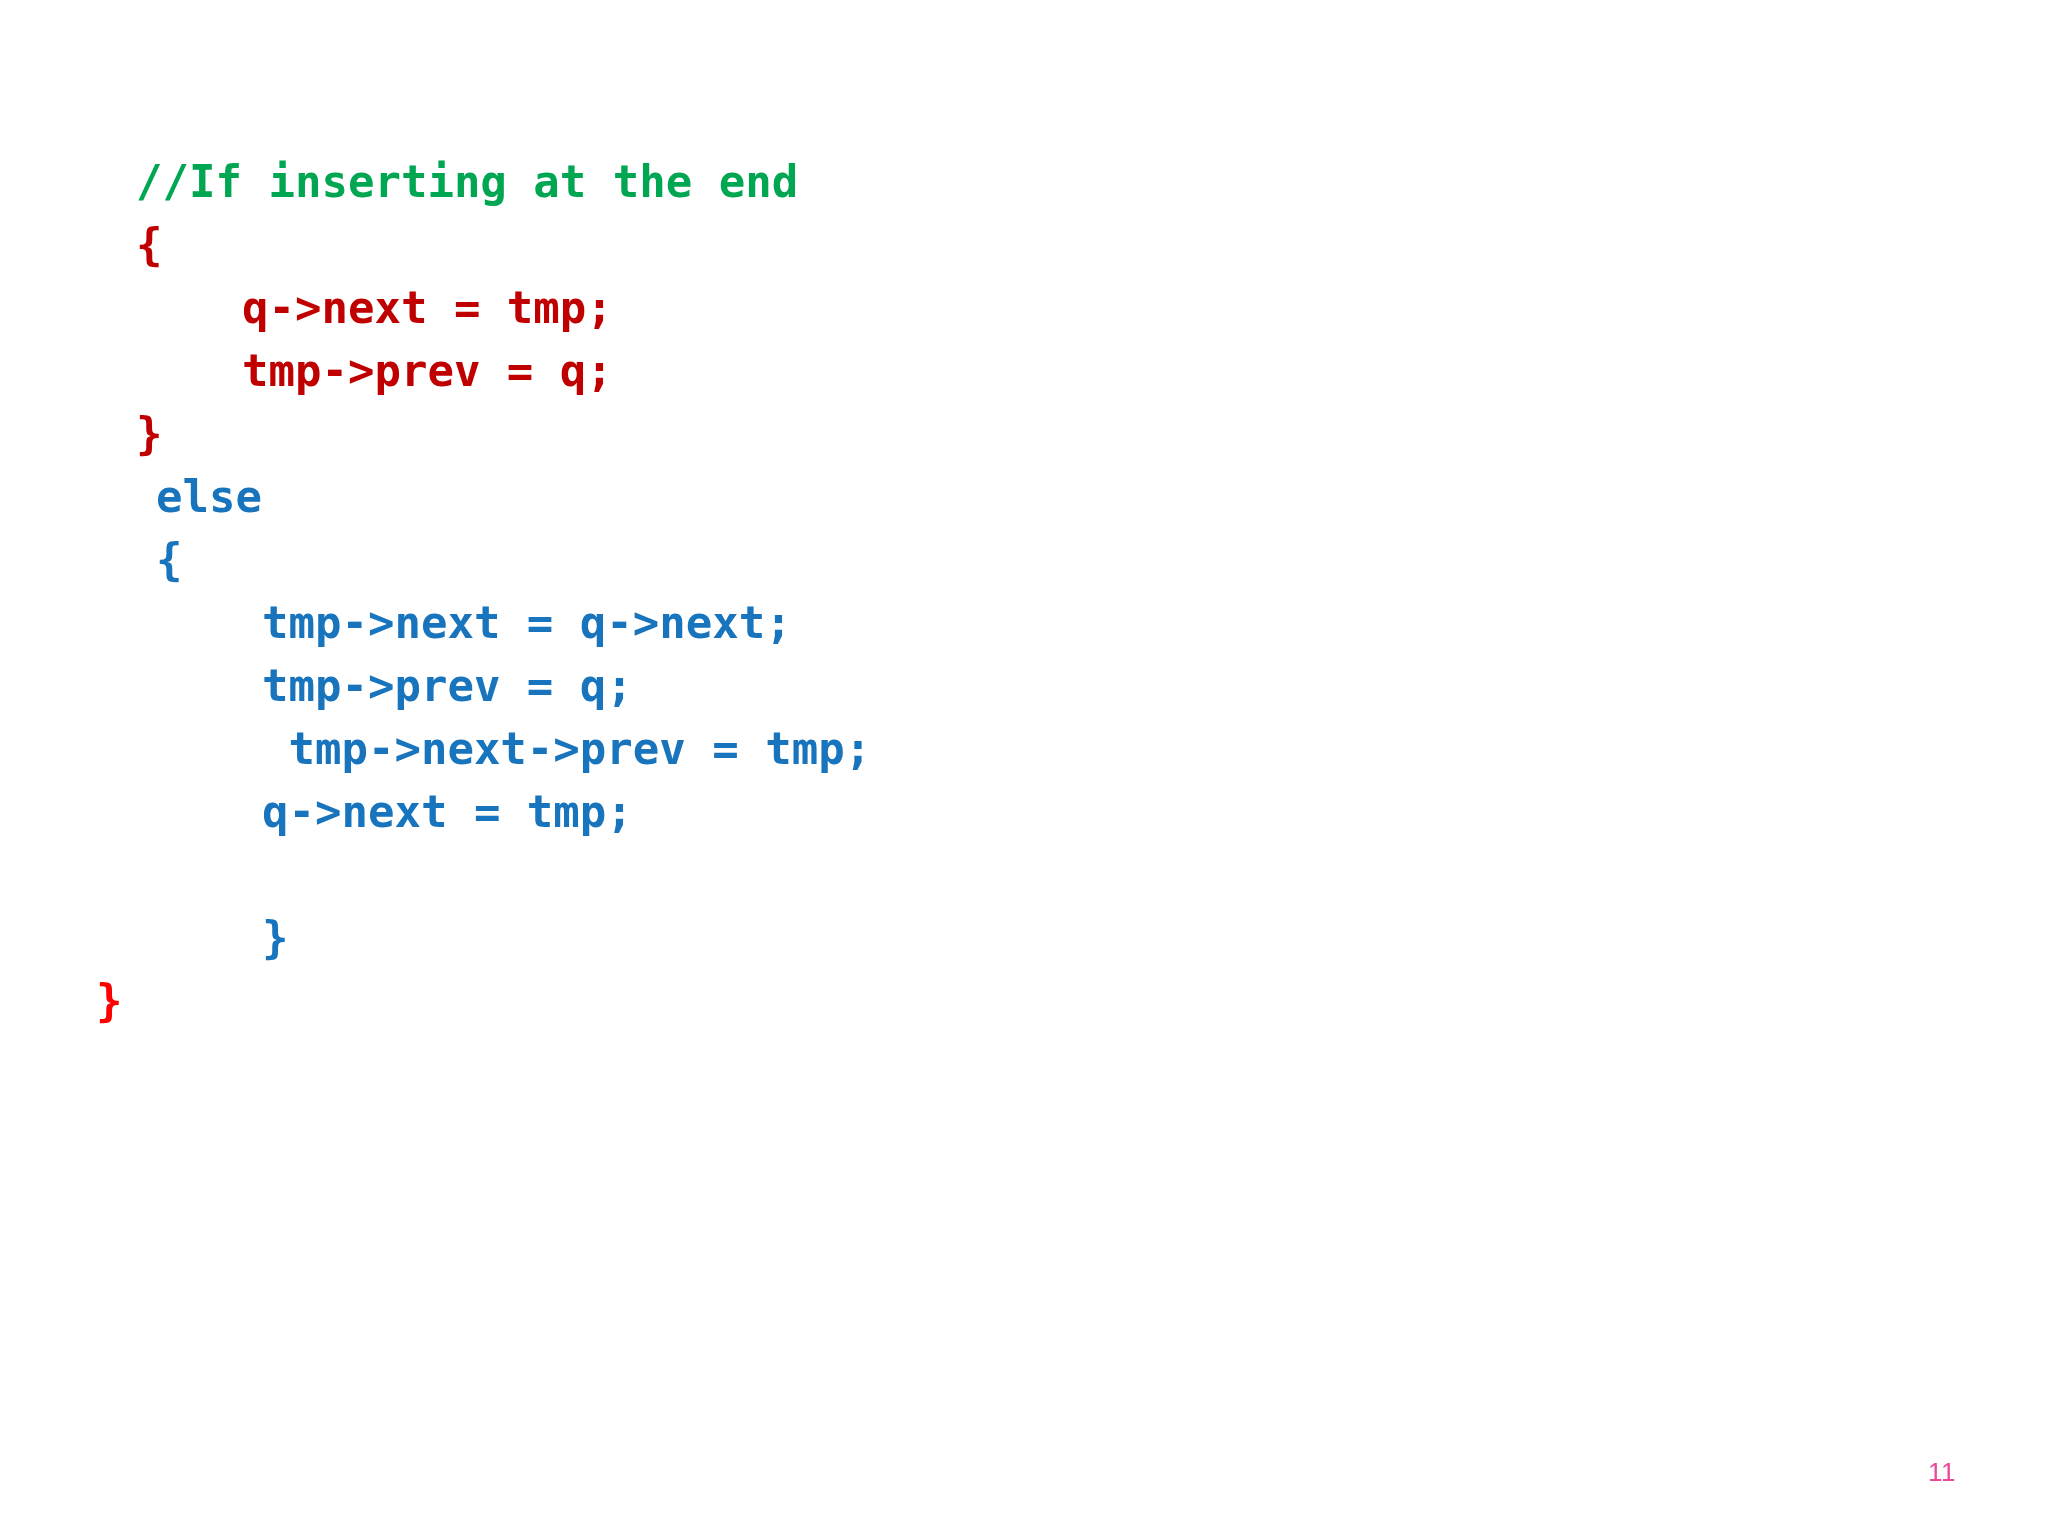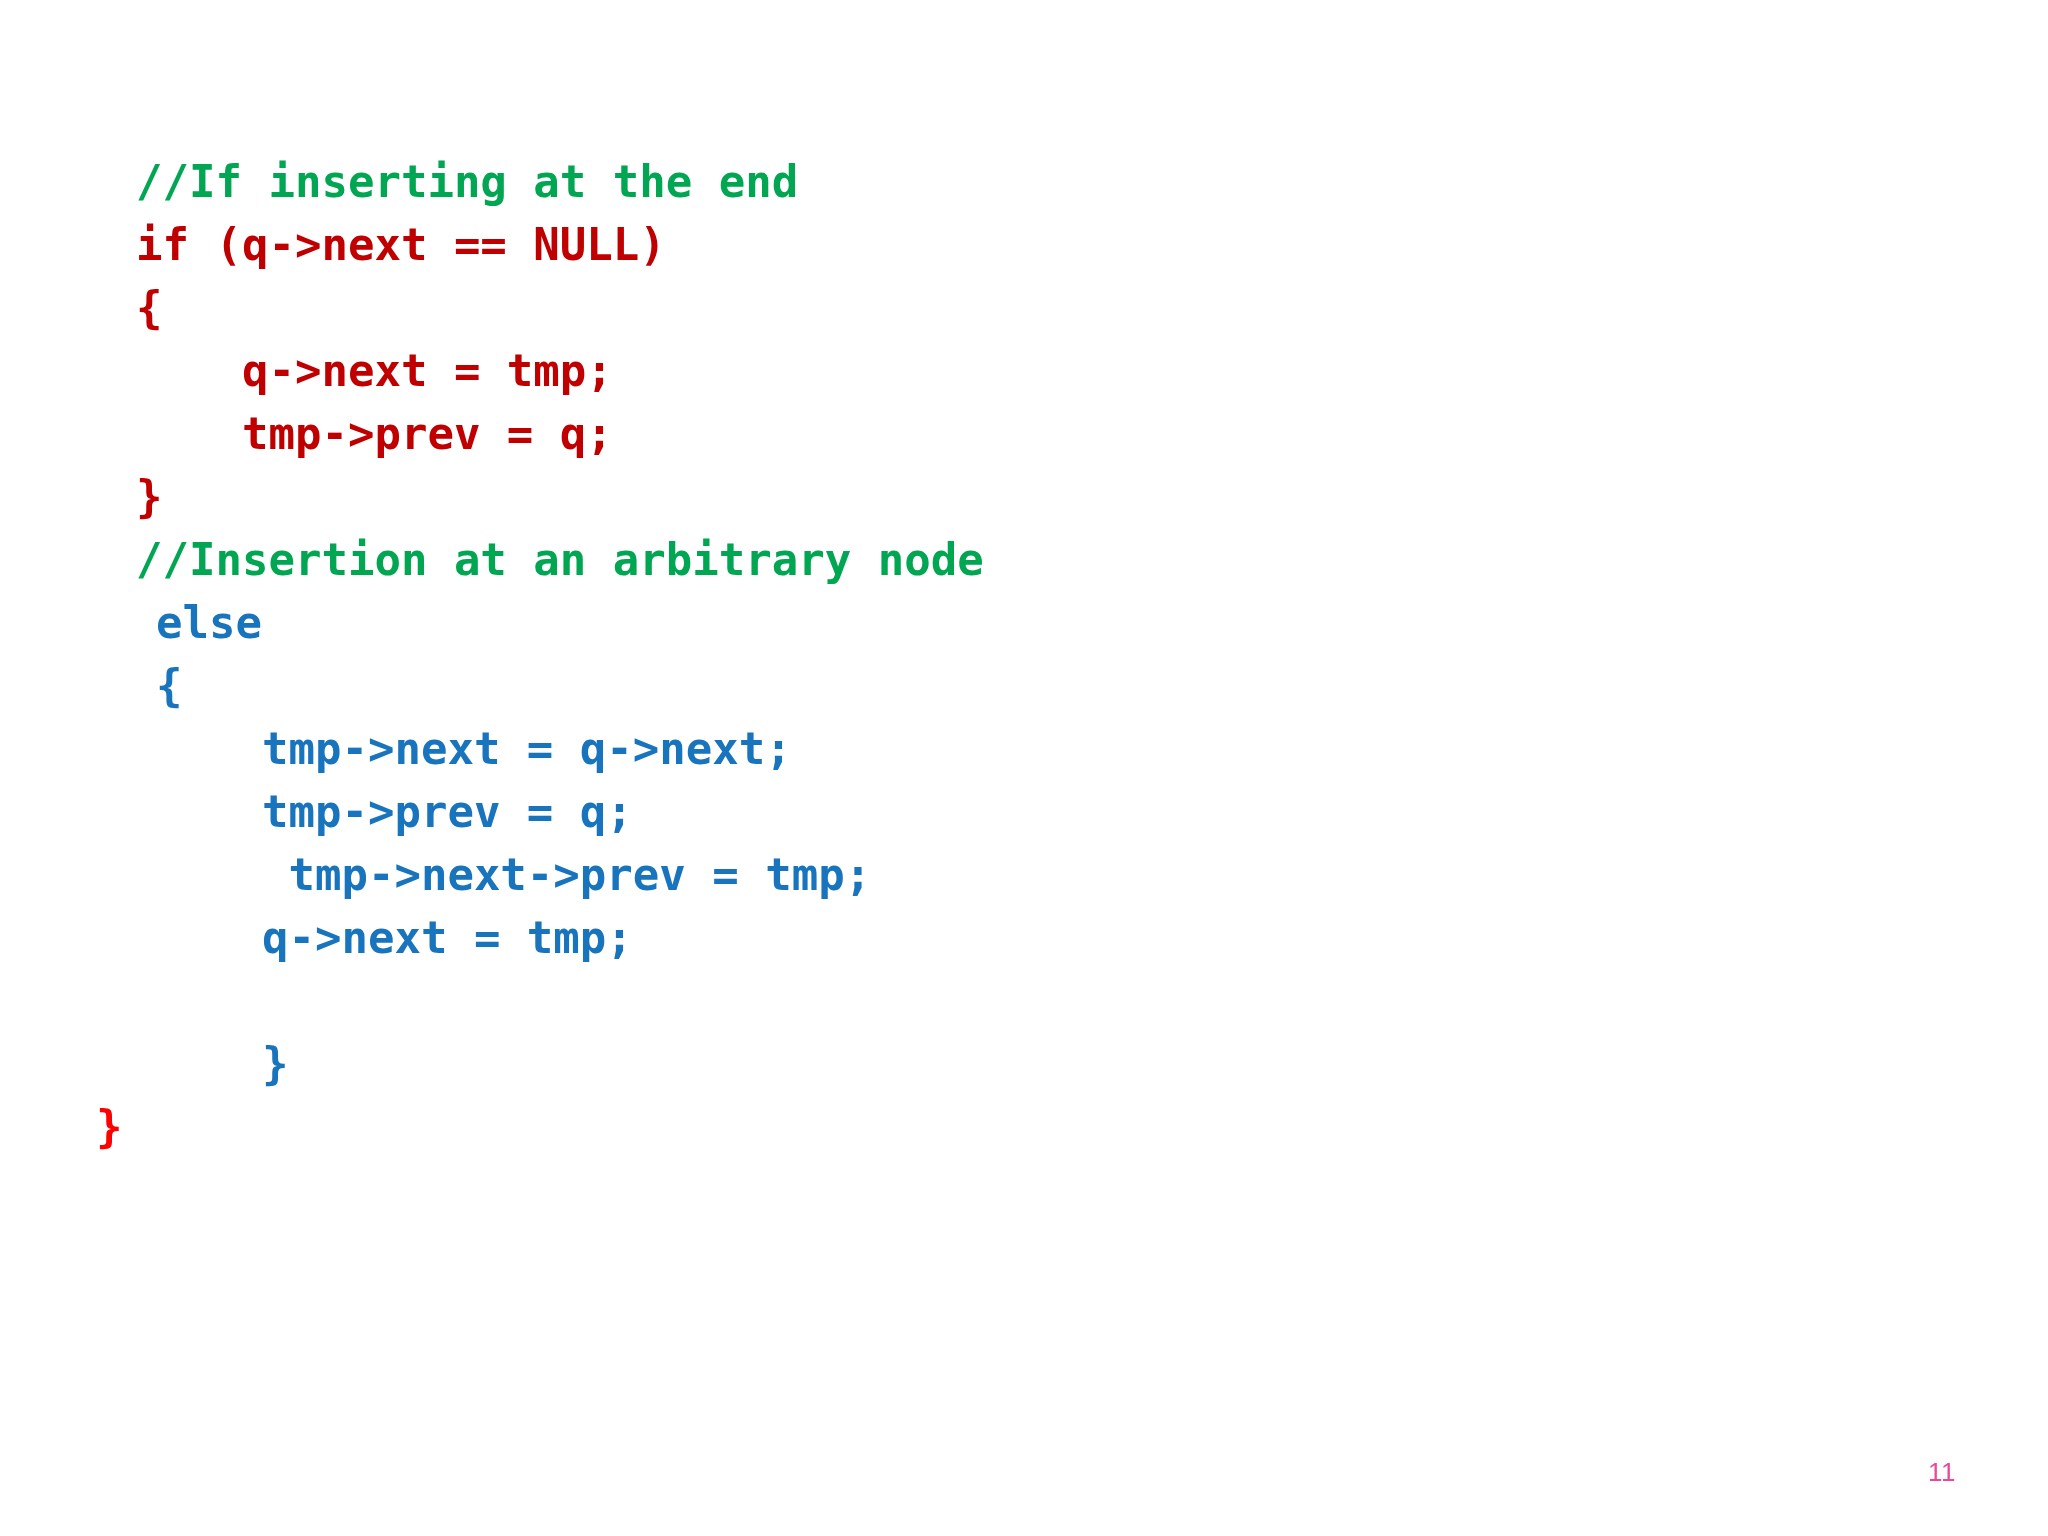--- a/index.html
+++ b/index.html
@@ -60,26 +60,24 @@
     letter-spacing: 0.5px;
   }
 </style>
 </head>
 <body>
 
 <div id="slide">
 
   <div id="code-block">
       <div class="code-line c-green">//If inserting at the end</div>
-      <div class="code-line c-darkred">if (q-&gt;next == NULL)</div>
       <div class="code-line c-darkred">{</div>
       <div class="code-line c-darkred">    q-&gt;next = tmp;</div>
       <div class="code-line c-darkred">    tmp-&gt;prev = q;</div>
       <div class="code-line c-darkred">}</div>
-      <div class="code-line c-green">//Insertion at an arbitrary node</div>
       <div class="code-line c-blue">else</div>
       <div class="code-line c-blue">{</div>
       <div class="code-line c-blue">    tmp-&gt;next = q-&gt;next;</div>
       <div class="code-line c-blue">    tmp-&gt;prev = q;</div>
       <div class="code-line c-blue">     tmp-&gt;next-&gt;prev = tmp;</div>
       <div class="code-line c-blue">    q-&gt;next = tmp;</div>
       <div class="code-line c-blue blank">&nbsp;</div>
       <div class="code-line c-blue">    }</div>
       <div class="code-line c-red" style="margin-left: -40px;">}</div>
     </div>

